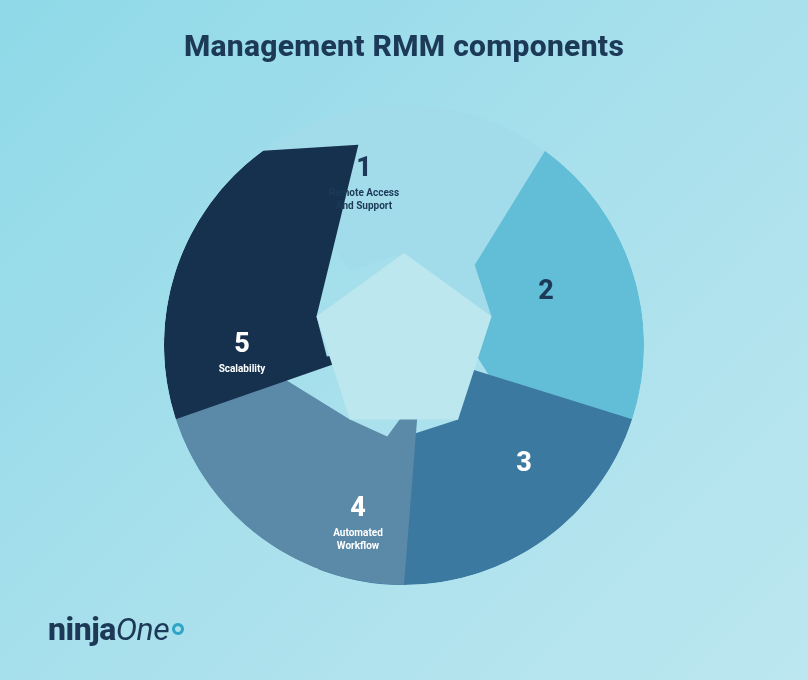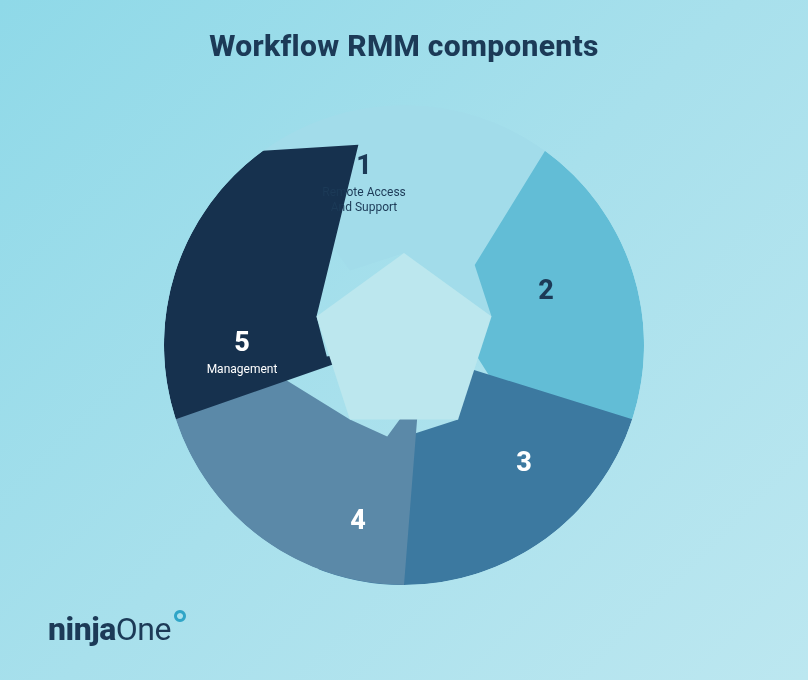--- a/index.html
+++ b/index.html
@@ -44,55 +44,56 @@
     pointer-events: none;
   }
   .seg-label.light { color: #ffffff; }
   .seg-num {
     font-size: 27px;
     font-weight: 800;
     line-height: 1;
     margin-bottom: 6px;
   }
   .seg-text {
-    font-size: 12px;
-    font-weight: 400;
+    font-size: 10px;
+    font-weight: 700;
     line-height: 1.25;
   }
   
   .pos1 { left: 200px; top: 78px; }
   .pos2 { left: 382px; top: 188px; }
   .pos3 { left: 360px; top: 360px; }
   .pos4 { left: 194px; top: 418px; }
   .pos5 { left: 78px;  top: 248px; }
 
   .logo {
     position: absolute;
     left: 48px;
     bottom: 32px;
     display: flex;
-    align-items: flex-start;
+    align-items: center;
     color: #1c3a57;
     font-weight: 800;
     font-size: 32px;
     letter-spacing: -0.5px;
   }
   .logo .one {
     font-weight: 400;
+    font-style: italic;
   }
   .logo-dot {
     display:inline-block;
     vertical-align: baseline;
     margin-left: 3px;
   }
 </style>
 </head>
 <body>
 
-<h1 class="title">Workflow RMM components</h1>
+<h1 class="title">Management RMM components</h1>
 
 <div class="wheel-container">
   <svg class="wheel-svg" viewBox="0 0 480 480">
     <defs>
       <clipPath id="circleClip">
           <circle cx="240" cy="240" r="240"></circle>
         </clipPath>
     </defs>
     <g clip-path="url(#circleClip)">
 
@@ -145,24 +146,25 @@
     <div class="seg-text">Remote Access<br>And Support</div>
   </div>
   <div class="seg-label pos2">
     <div class="seg-num">2</div>
   </div>
   <div class="seg-label pos3 light">
     <div class="seg-num">3</div>
   </div>
   <div class="seg-label pos4 light">
     <div class="seg-num">4</div>
+    <div class="seg-text">Automated<br>Workflow</div>
   </div>
   <div class="seg-label pos5 light">
     <div class="seg-num">5</div>
-    <div class="seg-text">Management</div>
+    <div class="seg-text">Scalability</div>
   </div>
 </div>
 
 <div class="logo">
   <span>ninja</span>
     <span class="one">One</span>
   <svg class="logo-dot" width="12" height="12" viewBox="0 0 12 12">
     <path d="M6 0 A6 6 0 1 1 5.999 0 Z M6 3 A3 3 0 1 0 6.001 3 Z" fill="#2fa5c7" fill-rule="evenodd"></path>
   </svg>
 </div>

